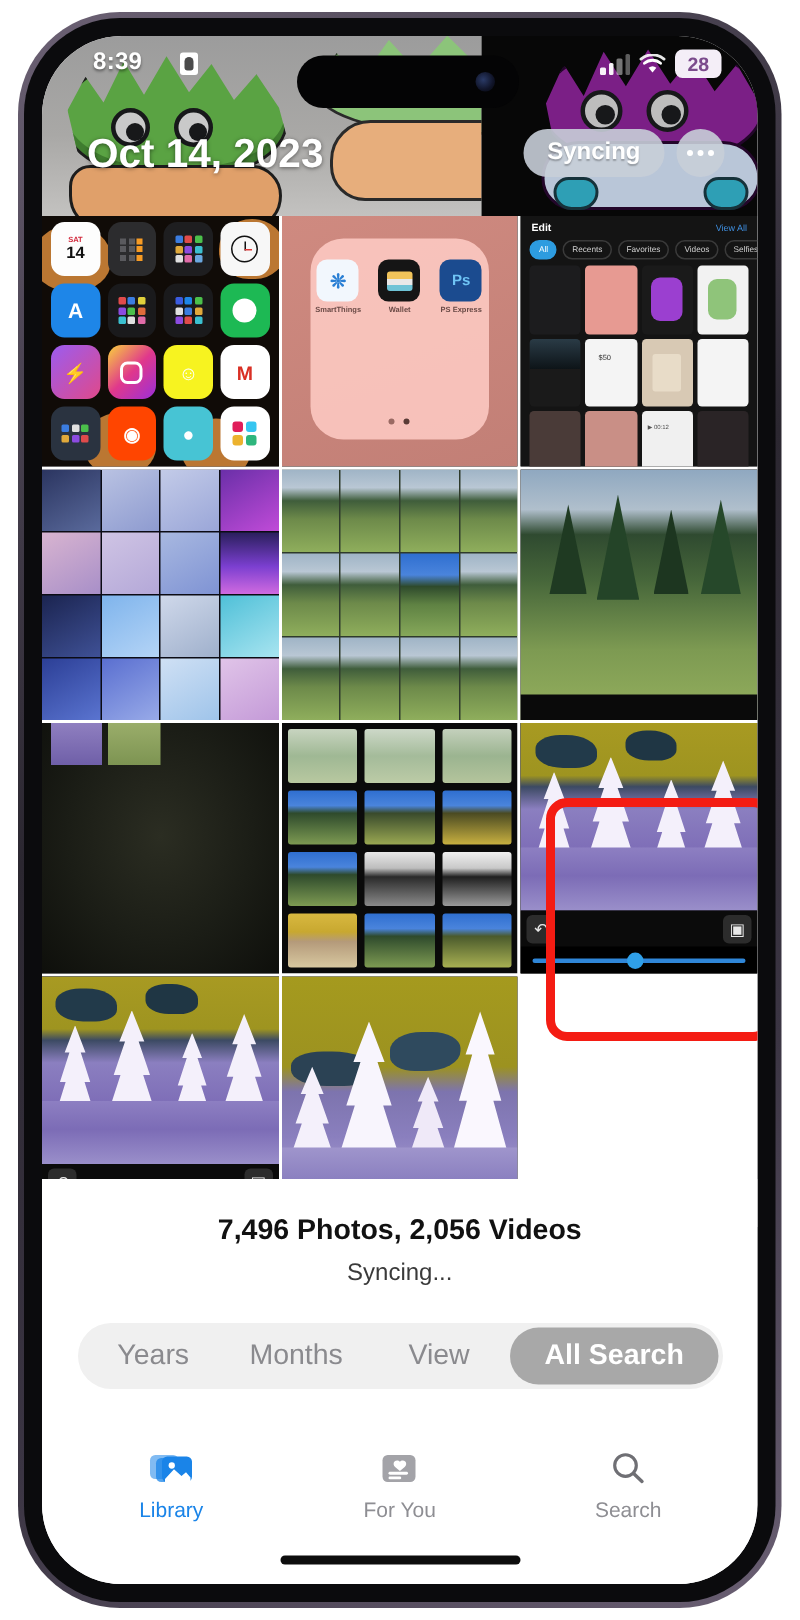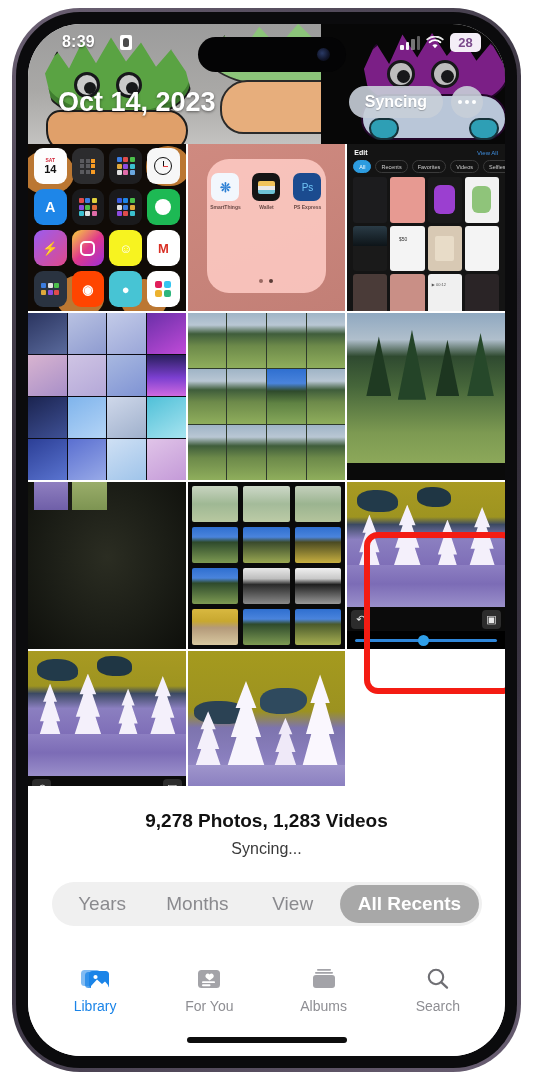--- a/index.html
+++ b/index.html
@@ -519,21 +519,21 @@
           <div class="fp-apps">
             <span class="fp-app" style="background:#f2f7fd;color:#2a7fd4;">
               <span style="font-size:13px;">❊</span>
               <span class="fp-name">SmartThings</span>
             </span>
             <span class="fp-app" style="background:#151515;">
               <span style="display:block;width:17px;height:13px;border-radius:2px;background:linear-gradient(180deg,#f0c35a 0 40%,#e8e8e8 40% 70%,#6ec3d6 70% 100%);"></span>
               <span class="fp-name">Wallet</span>
             </span>
             <span class="fp-app" style="background:#1b4b8f;">
-              <span style="font-size:10px;color:#6fc4f5;font-weight:400;">Ps</span>
+              <span style="font-size:10px;color:#6fc4f5;font-weight:700;">Ps</span>
               <span class="fp-name">PS Express</span>
             </span>
           </div>
           <span class="fp-dots">
                   <i></i>
                   <i class="on"></i>
                 </span>
         </div>
       </div>
     </div>
@@ -715,28 +715,28 @@
         <span class="ep-tree" style="position:absolute;bottom:22%;left:52%;width:20%;height:38%;background:#efe9f8;clip-path:polygon(50% 0%,72% 26%,62% 26%,82% 54%,70% 54%,92% 86%,8% 86%,30% 54%,18% 54%,38% 26%,28% 26%);"></span>
         <span class="ep-tree" style="position:absolute;bottom:20%;left:70%;width:28%;height:66%;background:#faf7fe;clip-path:polygon(50% 0%,72% 26%,62% 26%,82% 54%,70% 54%,92% 86%,8% 86%,30% 54%,18% 54%,38% 26%,28% 26%);"></span>
         <span style="position:absolute;left:0;right:0;bottom:0;height:32%;background:linear-gradient(180deg,#9f95cc 0%,#8b80c0 40%,#a79dd2 100%);"></span>
       </div>
     </div>
   </div>
 
   <div id="highlight-box"></div>
 
   <div id="bottom-panel">
-    <div id="library-count">9,278 Photos, 1,283 Videos</div>
+    <div id="library-count">7,496 Photos, 2,056 Videos</div>
     <div id="sync-status">Syncing...</div>
 
     <div id="segmented-control">
       <button class="seg-item">Years</button>
       <button class="seg-item">Months</button>
       <button class="seg-item">View</button>
-      <button class="seg-item active">All Recents</button>
+      <button class="seg-item active">All Search</button>
     </div>
 
     <div id="tab-bar">
       <button class="tab-item active">
         <span class="tab-icon">
           <svg width="30" height="24" viewBox="0 0 30 24">
             <rect x="1" y="3" width="19" height="16" rx="3.5" fill="#1a84e8" opacity=".55"></rect>
             <rect x="5" y="5" width="19" height="16" rx="3.5" fill="#1a84e8" opacity=".75"></rect>
             <rect x="9" y="4" width="20" height="17" rx="3.5" fill="#1a84e8"></rect>
             <circle cx="15.5" cy="10" r="2.1" fill="#fff"></circle>
@@ -751,30 +751,20 @@
           <svg width="26" height="24" viewBox="0 0 26 24">
             <rect x="2" y="3" width="22" height="18" rx="3.5" fill="#a3a3a8"></rect>
             <path d="M10 7.4 c1-1.1 2.7-1 3.6.1 .9-1.1 2.6-1.2 3.6-.1 1 1.1 .7 2.6-.4 3.6 L13.6 13.6 10.4 11 c-1.1-1-1.4-2.5-.4-3.6Z" fill="#fff"></path>
             <rect x="6" y="14.2" width="13" height="1.9" rx=".95" fill="#fff"></rect>
             <rect x="6" y="17.3" width="8.5" height="1.9" rx=".95" fill="#fff"></rect>
           </svg>
         </span>
         <span class="tab-label">For You</span>
       </button>
 
-      <button class="tab-item">
-        <span class="tab-icon">
-          <svg width="26" height="24" viewBox="0 0 26 24">
-            <rect x="6" y="2" width="14" height="1.7" rx=".85" fill="#a3a3a8"></rect>
-            <rect x="4" y="5" width="18" height="1.7" rx=".85" fill="#a3a3a8"></rect>
-            <rect x="2" y="8" width="22" height="13" rx="3" fill="#a3a3a8"></rect>
-          </svg>
-        </span>
-        <span class="tab-label">Albums</span>
-      </button>
 
       <button class="tab-item">
         <span class="tab-icon">
           <svg width="26" height="24" viewBox="0 0 26 24">
             <circle cx="11" cy="10" r="7.2" fill="none" stroke="#6f6f74" stroke-width="2.1"></circle>
             <line x1="16.4" y1="15.3" x2="22" y2="20.6" stroke="#6f6f74" stroke-width="2.3" stroke-linecap="round"></line>
           </svg>
         </span>
         <span class="tab-label">Search</span>
       </button>

